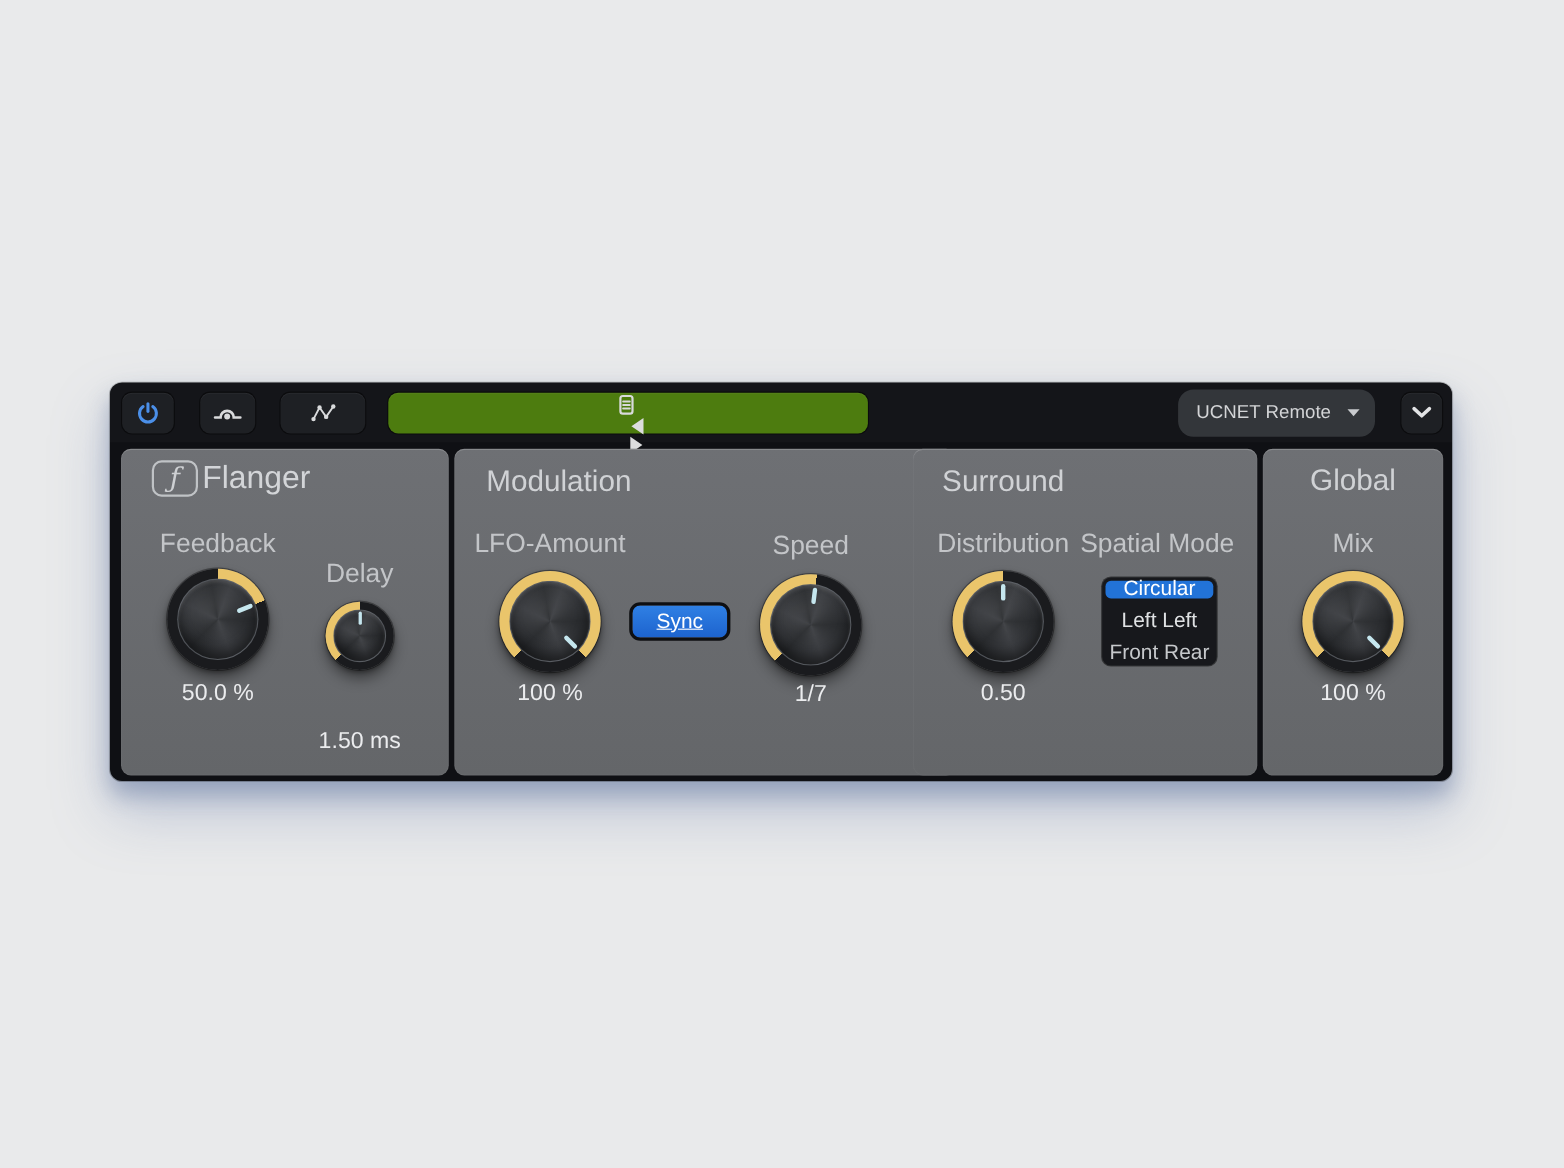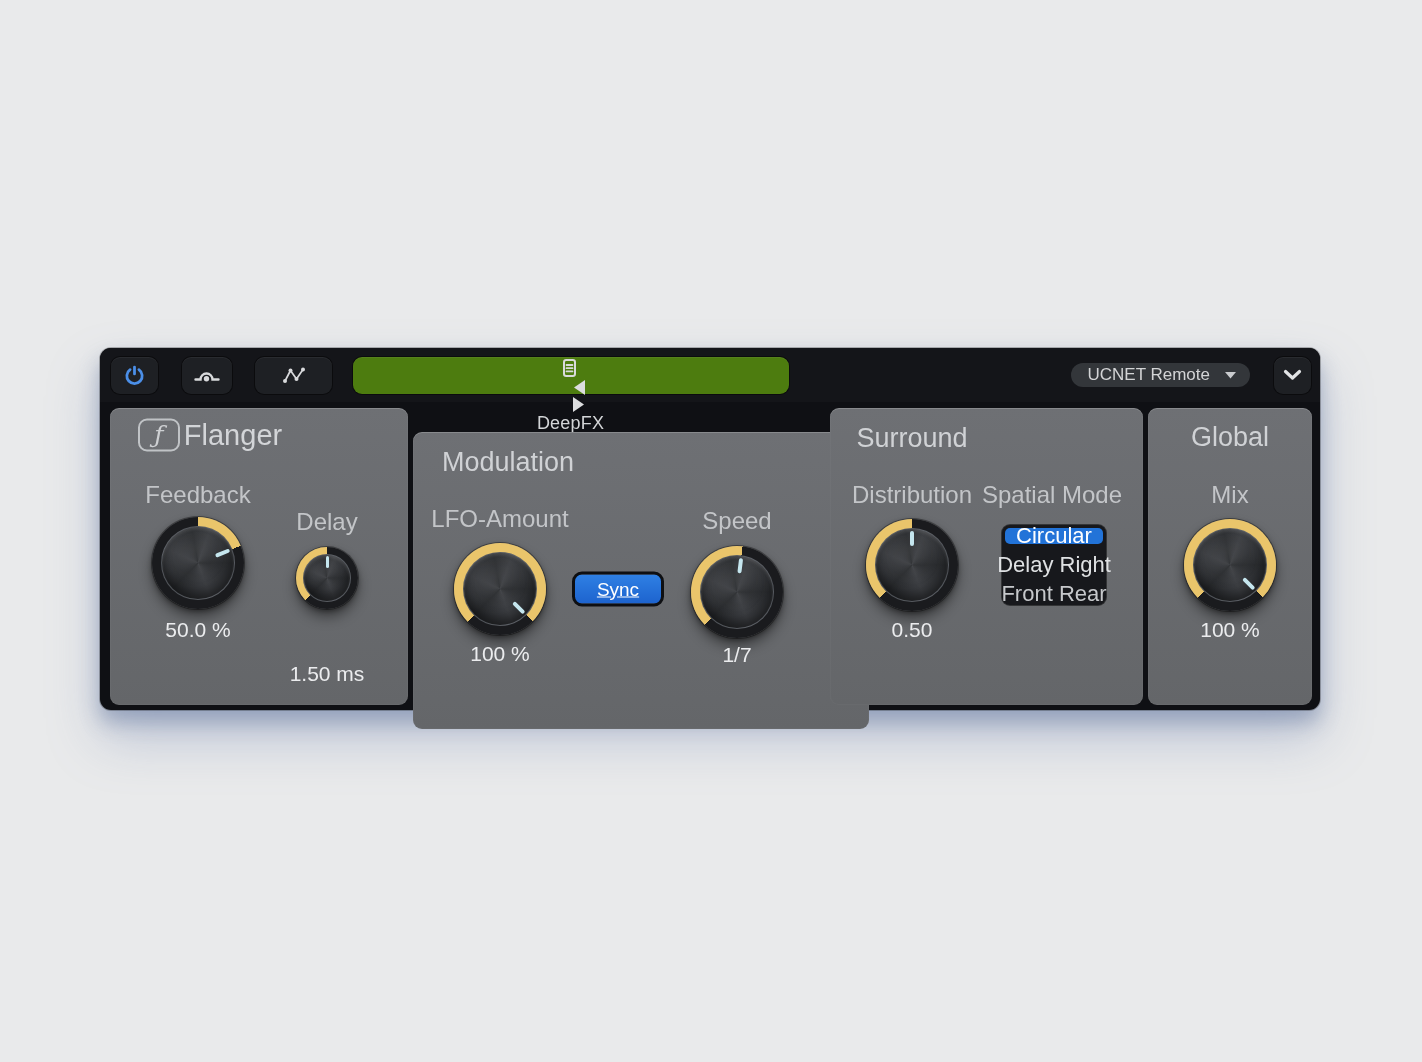--- a/index.html
+++ b/index.html
@@ -49,34 +49,34 @@
     display:flex;align-items:center;padding:0 14px 0 13px;flex-direction:column;
   }
   .pg-btn{display:flex;align-items:center;justify-content:center;background:none;border:none;padding:0;}
   .pg-file{margin-right:4px;}
   .pg-prev{margin-left:18px;}
   .pg-next{margin-left:16px;}
   .preset-name{
     flex:1;text-align:center;color:#d3d5d7;font-size:18px;letter-spacing:.2px;
   }
   .remote{
-    margin-left:auto;height:24px;border-radius:14px;background:#33363a;
+    margin-left:auto;height:43px;border-radius:14px;background:#33363a;
     display:flex;align-items:center;padding:0 13px 0 17px;gap:14px;
   }
   .remote-label{color:#d3d4d6;font-size:17px;}
   .collapse-btn{width:37px;height:37px;margin-left:24px;margin-right:1px;}
 
   
   .panel{
     position:absolute;top:60px;height:297px;border-radius:9px;
     background:linear-gradient(180deg,#6e7074 0%,#646669 100%);
     box-shadow:inset 0 1px 0 rgba(255,255,255,.16),inset 0 0 0 1px rgba(255,255,255,.03);
   }
   .panel-flanger{left:10px;width:298px;}
-  .panel-modulation{left:313px;width:456px;margin-top:24px;}
+  .panel-modulation{left:313px;width:456px;}
   .panel-surround{left:730px;width:313px;}
   .panel-global{left:1048px;width:164px;}
 
   .ctr{position:absolute;transform:translate(-50%,-50%);white-space:nowrap;}
   .sec-title{font-size:27px;color:#d0d2d5;}
   .flanger-title{font-size:29px;color:#d3d5d8;}
   .lbl{font-size:24px;color:#c3c5c8;}
   .val{font-size:21px;color:#ebecee;}
 
   .logo-badge{
@@ -126,21 +126,21 @@
 
   
   .spatial-list{
     width:104px;height:80px;border-radius:8px;background:#17181c;
     box-shadow:0 0 0 1px rgba(0,0,0,.5);
     display:flex;flex-direction:column;justify-content:space-between;
     padding:3px;
   }
   .opt{
     height:16px;border-radius:5px;display:flex;align-items:center;justify-content:center;
-    font-size:22px;color:#dfe1e3;white-space:nowrap;text-align:right;
+    font-size:19px;color:#dfe1e3;white-space:nowrap;text-align:right;
   }
   .opt.selected{background:var(--accent);color:#ffffff;}
   .opt:last-child{color:#c6c8cb;}
 
   svg{display:block;}
 </style>
 </head>
 <body>
 
 <div class="stage">
@@ -291,21 +291,21 @@
         <div class="face"></div>
         <div class="rot">
             <span class="ptr"></span>
           </div>
       </div>
       <div class="ctr val" style="left:82px;top:222px;">0.50</div>
 
       <div class="ctr lbl" style="left:222px;top:87px;">Spatial Mode</div>
       <div class="ctr spatial-list" style="left:224px;top:157px;">
         <div class="opt selected">Circular</div>
-        <div class="opt">Delay Right</div>
+        <div class="opt">Left Left</div>
         <div class="opt">Front Rear</div>
       </div>
     </div>
 
     <div class="panel panel-global">
       <div class="ctr sec-title" style="left:82px;top:29px;">Global</div>
 
       <div class="ctr lbl" style="left:82px;top:87px;">Mix</div>
       <div class="knob knob-lg" style="left: 82px; top: 157px; --a0: -135deg; --span: 270deg; --pa: 135deg;">
         <div class="ring"></div>

